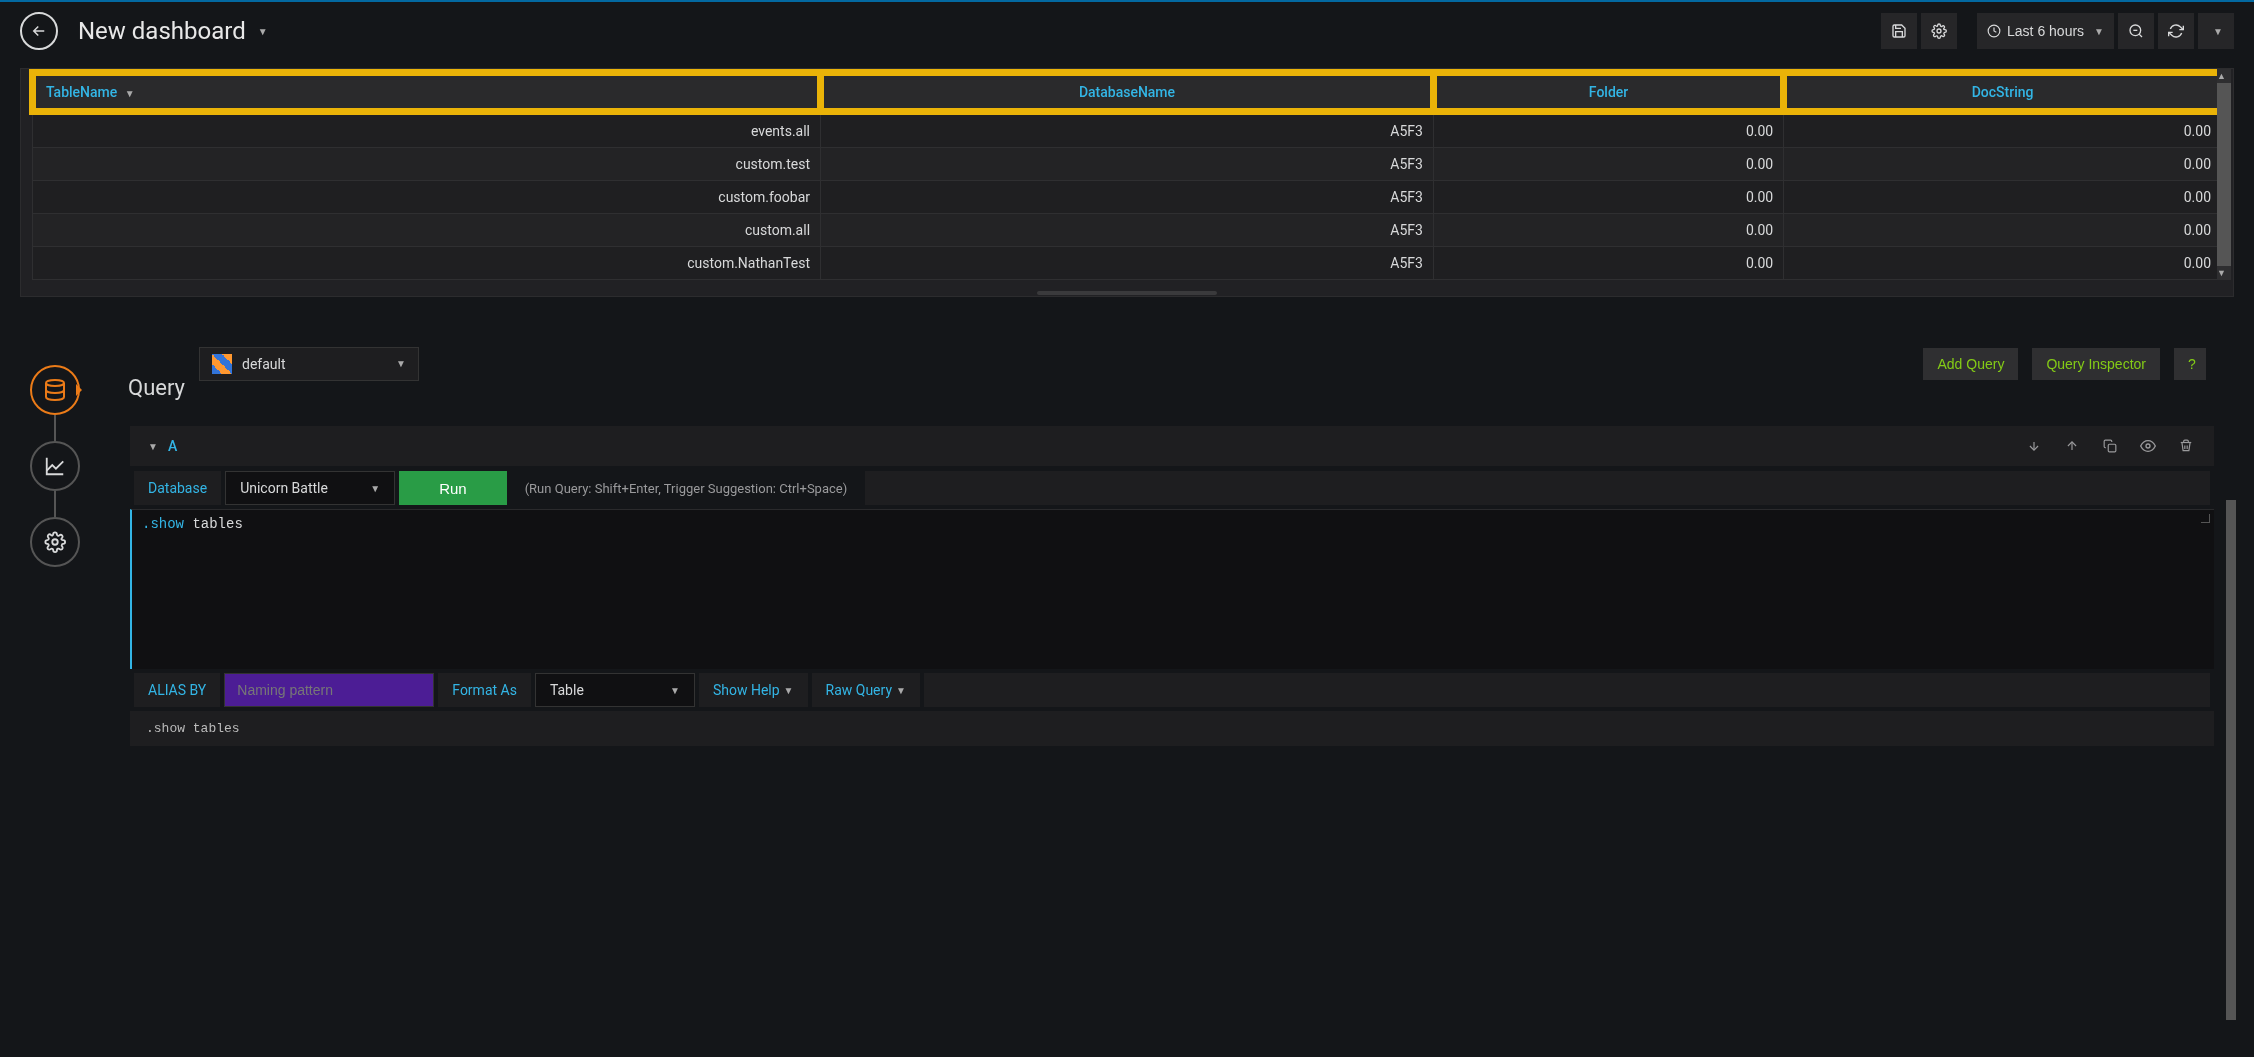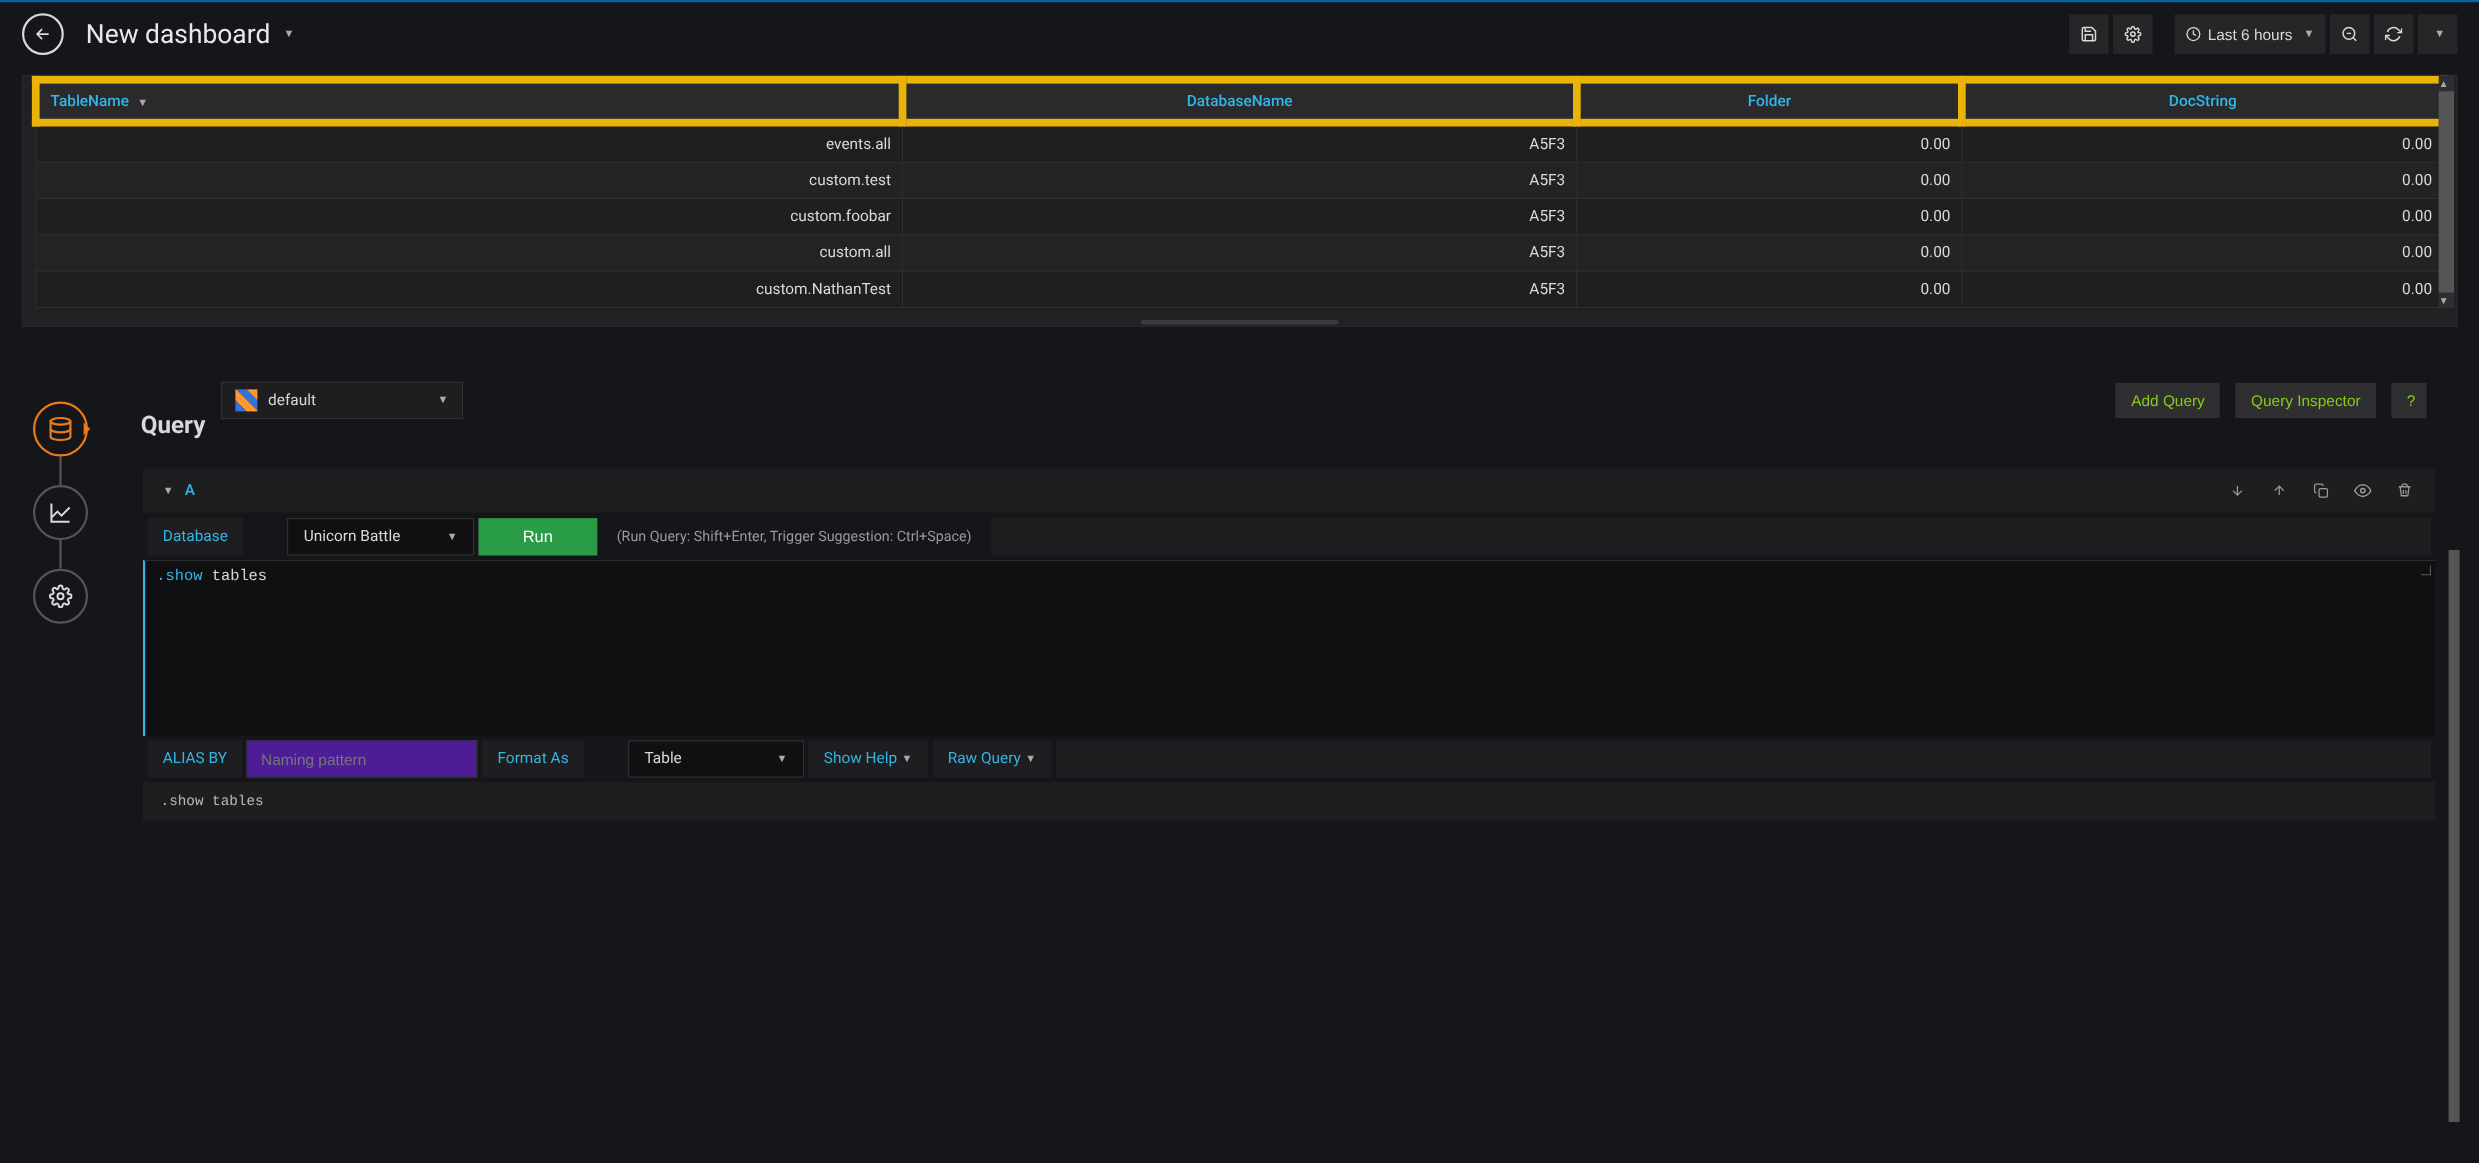--- a/index.html
+++ b/index.html
@@ -154,21 +154,21 @@
   width:2px;height:26px;background:#555;
 }
 .editor-main {
   flex:1;
   margin-right: 30px;
 }
 .query-head {
   display:flex;align-items:center;gap:14px;
   padding: 12px 18px;
 }
-.query-head h3{font-size:22px;font-weight:700;margin-top:48px;}
+.query-head h3{font-size:22px;font-weight:400;margin-top:48px;}
 .ds-select{
   background:#1e1e20;border:1px solid #333;
   display:flex;align-items:center;gap:10px;
   padding:6px 12px;min-width:220px;
   cursor:pointer;
 }
 .ds-icon{
   width:20px;height:20px;
   background:linear-gradient(45deg,#3274d9 25%,#ff9830 25% 50%,#3274d9 50% 75%,#ff9830 75%);
 }
@@ -200,21 +200,21 @@
 }
 .label-chip{
   background:#1e1e20;color:#33b5e5;
   padding:8px 14px;font-size:14px;
   display:flex;align-items:center;
 }
 .dd-chip{
   background:#101012;border:1px solid #333;
   padding:8px 14px;min-width:170px;
   display:flex;align-items:center;justify-content:space-between;
-  cursor:pointer;color:#d8d9da;margin-left:36px;
+  cursor:pointer;color:#d8d9da;
 }
 .run-btn{
   background:#299c46;color:#fff;border:none;
   padding:8px 40px;font-size:15px;cursor:pointer;
 }
 .hint{
   color:#9a9a9c;font-size:13px;
   display:flex;align-items:center;padding:0 14px;
 }
 .code-area{

